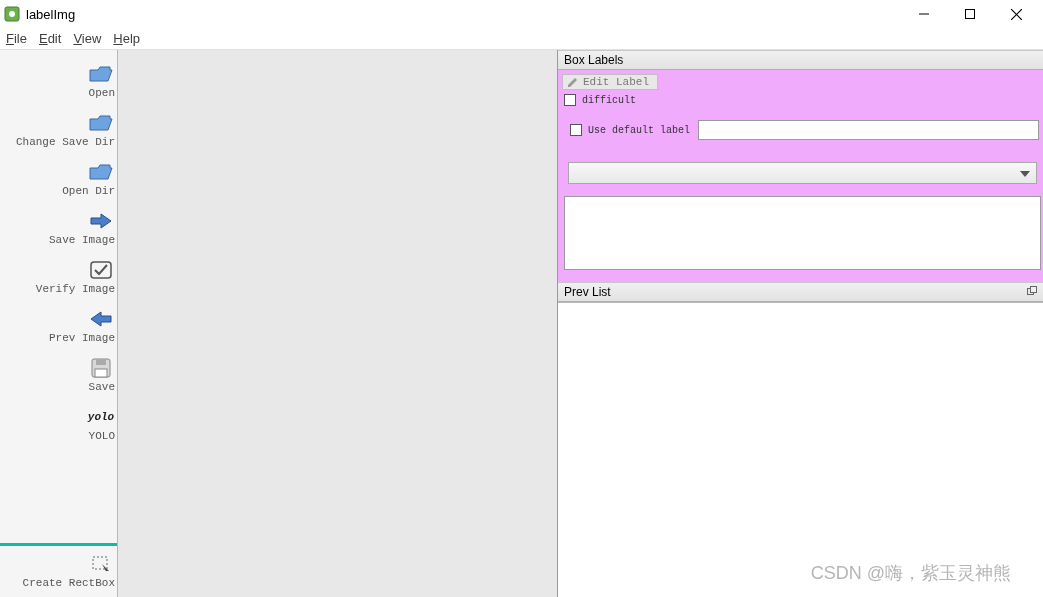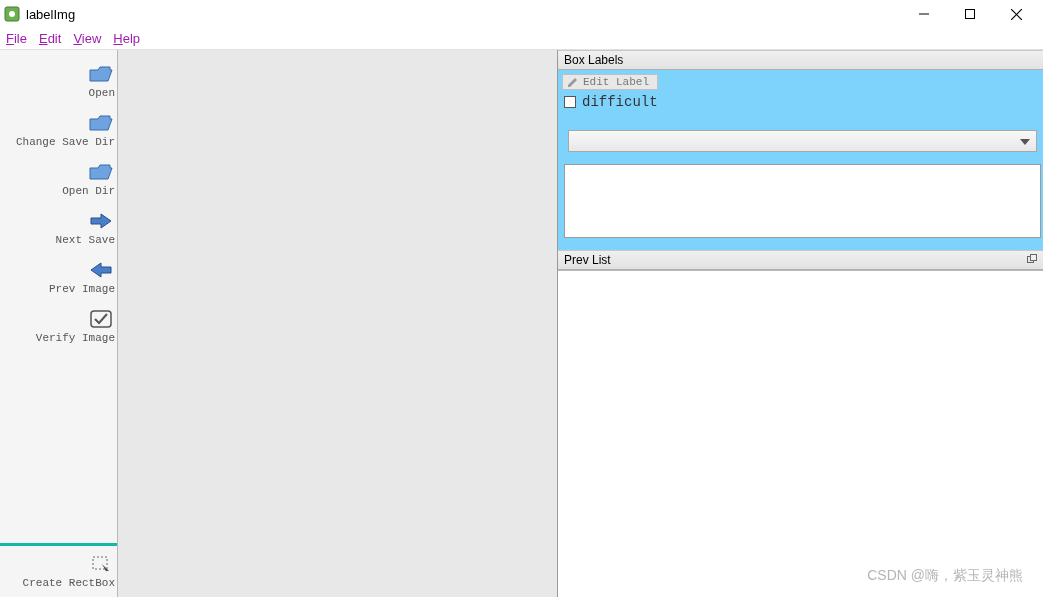--- a/index.html
+++ b/index.html
@@ -48,21 +48,21 @@
       height: 22px;
       display: flex;
       align-items: center;
       padding: 0 6px;
       background: #ffffff;
       border-bottom: 1px solid #e0e0e0;
       gap: 12px;
     }
     .menu-item {
       font-size: 13px;
-      color: #a21caf;
+      color: #404040;
       cursor: default;
     }
     .menu-item .ul { text-decoration: underline; }
     .main-layout {
       display: flex;
       height: calc(100% - 50px);
     }
     .toolbar {
       width: 118px;
       background: #f5f5f5;
@@ -112,21 +112,21 @@
       border-top: 1px solid #c8c8c8;
       border-bottom: 1px solid #b0b0b0;
       padding: 2px 6px;
       font-size: 12px;
       color: #000;
       display: flex;
       align-items: center;
       justify-content: space-between;
     }
     .box-labels-body {
-      background: #7dd3fc;
+      background: #f0abfc;
       padding: 4px 2px 6px;
       display: flex;
       flex-direction: column;
       gap: 4px;
     }
     .edit-label-btn {
       display: inline-flex;
       align-items: center;
       gap: 4px;
       background: #e8e8e8;
@@ -136,21 +136,21 @@
       font-size: 11px;
       color: #777;
       width: fit-content;
       margin-left: 2px;
     }
     .chk-row {
       display: flex;
       align-items: center;
       gap: 6px;
       font-family: "Courier New", monospace;
-      font-size: 14px;
+      font-size: 10px;
       color: #333;
       padding-left: 4px;
     }
     .chk {
       width: 12px; height: 12px;
       border: 1px solid #555;
       background: #fff;
     }
     .default-label-row {
       display: flex;
@@ -181,23 +181,23 @@
       background: #fff;
     }
     .filelist-body {
       flex: 1;
       margin: 0 0 0 0;
       border-top: 1px solid #b8b8b8;
       background: #fff;
     }
     .watermark {
       position: absolute;
-      right: 20px;
+      right: 32px;
       bottom: 12px;
-      font-size: 14px;
+      font-size: 18px;
       color: rgba(120,120,120,0.55);
       font-family: "Microsoft YaHei", sans-serif;
       margin-top: 23px;
     }
     .float-icon { font-size: 10px; color:#888; }
   </style>
 </head>
 <body>
 
 <div class="titlebar">
@@ -265,43 +265,57 @@
       </span>
       <span>Open Dir</span>
     </div>
 
     <div class="tool-btn">
       <span class="tool-icon">
         <svg width="24" height="18" viewBox="0 0 24 18">
             <path d="M2 6 L12 6 L12 2 L22 9 L12 16 L12 12 L2 12 Z" fill="#4a7ec9" stroke="#274f88"></path>
           </svg>
       </span>
-      <span>Next Save</span>
-    </div>
-
-    <div class="tool-btn">
-      <span class="tool-icon">
-        <svg width="24" height="18" viewBox="0 0 24 18">
-            <path d="M22 6 L12 6 L12 2 L2 9 L12 16 L12 12 L22 12 Z" fill="#4a7ec9" stroke="#274f88"></path>
-          </svg>
-      </span>
-      <span>Prev Image</span>
+      <span>Save Image</span>
     </div>
 
     <div class="tool-btn">
       <span class="tool-icon">
         <svg width="22" height="18" viewBox="0 0 22 18">
             <rect x="1" y="1" width="20" height="16" rx="3" fill="none" stroke="#555" stroke-width="1.5"></rect>
             <path d="M5 9 L9 13 L17 4" fill="none" stroke="#555" stroke-width="2"></path>
           </svg>
       </span>
       <span>Verify Image</span>
     </div>
 
-
+    <div class="tool-btn">
+      <span class="tool-icon">
+        <svg width="24" height="18" viewBox="0 0 24 18">
+            <path d="M22 6 L12 6 L12 2 L2 9 L12 16 L12 12 L22 12 Z" fill="#4a7ec9" stroke="#274f88"></path>
+          </svg>
+      </span>
+      <span>Prev Image</span>
+    </div>
+
+    <div class="tool-btn">
+      <span class="tool-icon">
+        <svg width="20" height="20" viewBox="0 0 20 20">
+            <rect x="1" y="1" width="18" height="18" rx="2" fill="#d8d8d8" stroke="#888"></rect>
+            <rect x="5" y="1" width="10" height="6" fill="#aaa"></rect>
+            <rect x="4" y="11" width="12" height="8" fill="#fff" stroke="#888"></rect>
+          </svg>
+      </span>
+      <span>Save</span>
+    </div>
+
+    <div class="tool-btn">
+      <span class="tool-icon yolo-text">yolo</span>
+      <span>YOLO</span>
+    </div>
 
     <div class="tool-btn last">
       <span class="tool-icon">
         <svg width="20" height="18" viewBox="0 0 20 18">
             <rect x="2" y="2" width="14" height="12" fill="none" stroke="#666" stroke-dasharray="2 2"></rect>
             <path d="M11 9 L18 16 L15 16 L16 18" fill="#444"></path>
           </svg>
       </span>
       <span>Create RectBox</span>
     </div>
@@ -318,20 +332,27 @@
     <div class="box-labels-body">
       <div class="edit-label-btn">
         <svg width="12" height="12">
             <path d="M1 11 L3 11 L10 4 L8 2 L1 9 Z" fill="#999"></path>
           </svg>
         <span>Edit Label</span>
       </div>
       <div class="chk-row">
         <span class="chk"></span>
         <span>difficult</span>
+      </div>
+      <div class="default-label-row">
+        <div class="chk-row">
+          <span class="chk"></span>
+          <span>Use default label</span>
+        </div>
+        <div class="text-input"></div>
       </div>
       <div class="combo">
         <span>
           <svg width="10" height="6">
               <path d="M0 0 L5 6 L10 0 Z" fill="#555"></path>
             </svg>
         </span>
       </div>
       <div class="listbox"></div>
     </div>

